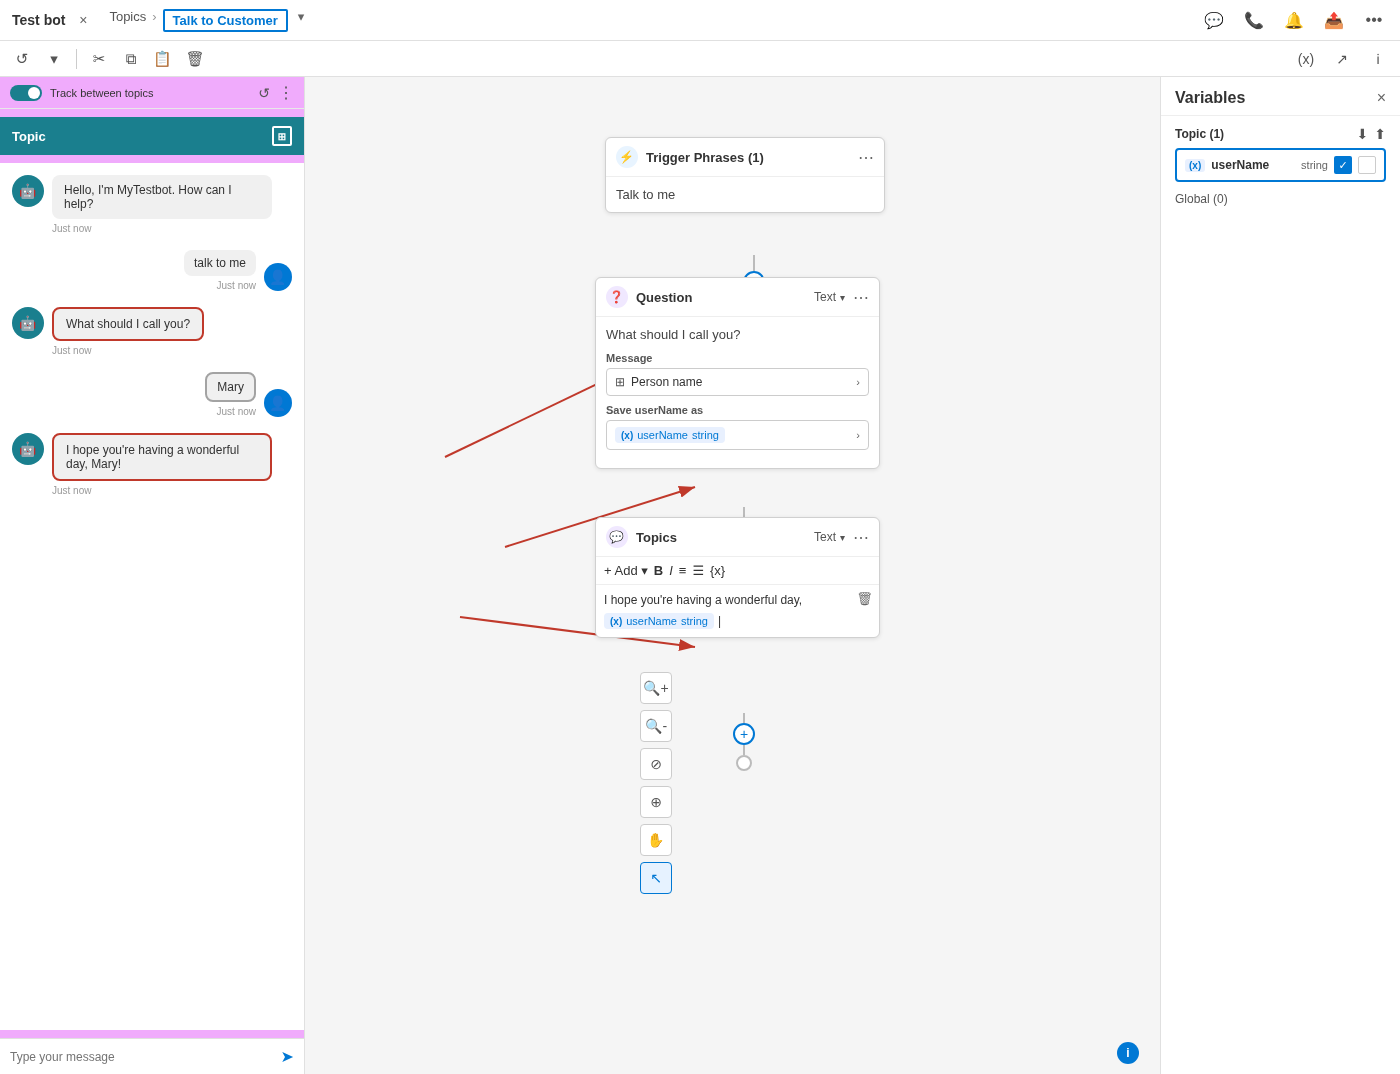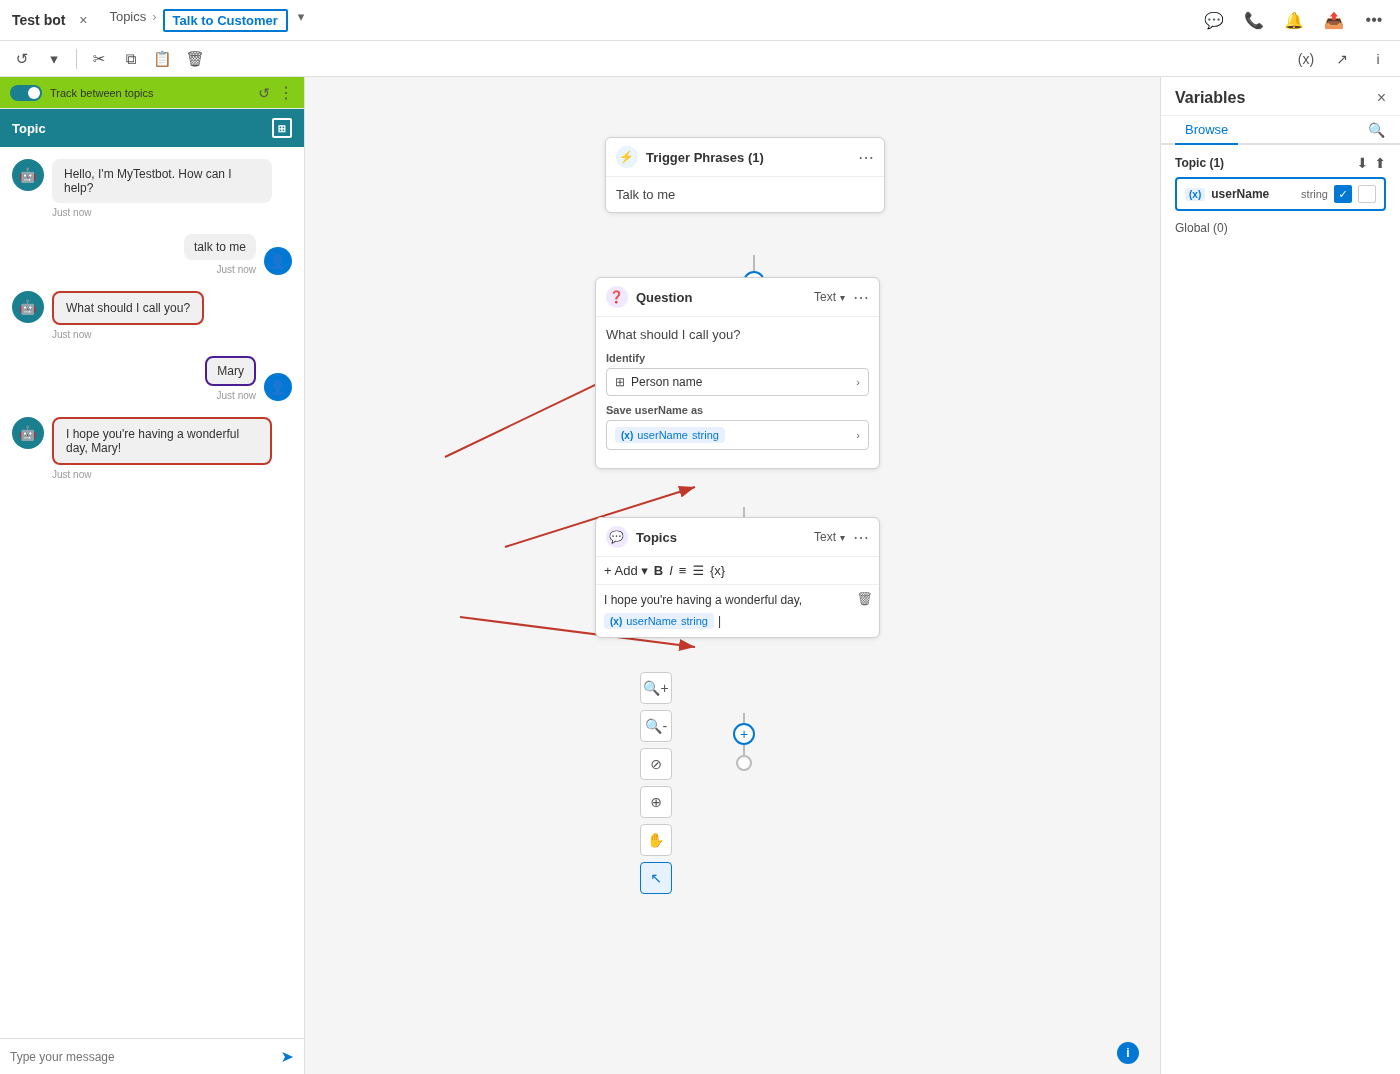--- a/index.html
+++ b/index.html
@@ -91,24 +91,25 @@
     .main-content {
       display: flex;
       flex: 1;
       overflow: hidden;
     }
 
     
     .sidebar {
       width: 305px;
       flex-shrink: 0;
-      background: #84cc16;
+      background: #f0abfc;
       border-right: 1px solid #e0e0e0;
       display: flex;
       flex-direction: column;
+      gap: 8px;
     }
     .sidebar-header {
       background: #1a7f8e;
       color: #fff;
       padding: 8px 12px;
       display: flex;
       align-items: center;
       justify-content: space-between;
       font-size: 13px;
       font-weight: 600;
@@ -198,21 +199,21 @@
     }
     .user-avatar {
       width: 28px; height: 28px;
       background: #0078d4;
       border-radius: 50%;
       flex-shrink: 0;
       display: flex; align-items: center; justify-content: center;
       color: #fff; font-size: 14px;
     }
     .user-bubble.mary-bubble {
-      border: 2px solid #4c1d95;
+      border: 2px solid #a3a3a3;
     }
     .chat-input-area {
       border-top: 1px solid #e0e0e0;
       padding: 8px 10px;
       display: flex;
       align-items: center;
       gap: 8px;
       background: #fff;
     }
     .chat-input {
@@ -630,21 +631,21 @@
         <div class="node-icon node-icon-question">❓</div>
         <span class="node-title">Question</span>
         <div class="text-badge">
           <span>Text</span>
           <span class="text-badge-chevron">▾</span>
         </div>
         <button class="node-menu-btn">⋯</button>
       </div>
       <div class="node-body">
         <div class="node-phrase" style="margin-bottom:10px;">What should I call you?</div>
-        <div class="field-label">Identify</div>
+        <div class="field-label">Message</div>
         <div class="field-box">
           <span class="field-box-icon">⊞</span>
           <span class="field-box-text">Person name</span>
           <span class="field-box-chevron">›</span>
         </div>
         <div class="field-label">Save userName as</div>
         <div class="field-box">
           <span class="variable-tag">
             <span class="variable-tag-x">(x)</span>
             <span>userName</span>
@@ -712,24 +713,20 @@
 
     <div class="info-btn">i</div>
 
   </div>
 
   <div class="variables-panel">
     <div class="panel-header">
       <span class="panel-title">Variables</span>
       <button class="panel-close-btn">×</button>
     </div>
-    <div class="panel-tabs">
-      <div class="panel-tab active">Browse</div>
-      <button class="panel-search-btn">🔍</button>
-    </div>
     <div class="panel-section">
       <div class="panel-section-header">
         <span>Topic (1)</span>
         <div class="panel-section-icons">
           <button class="panel-section-icon-btn">⬇</button>
           <button class="panel-section-icon-btn">⬆</button>
         </div>
       </div>
 
       <div class="variable-row">

